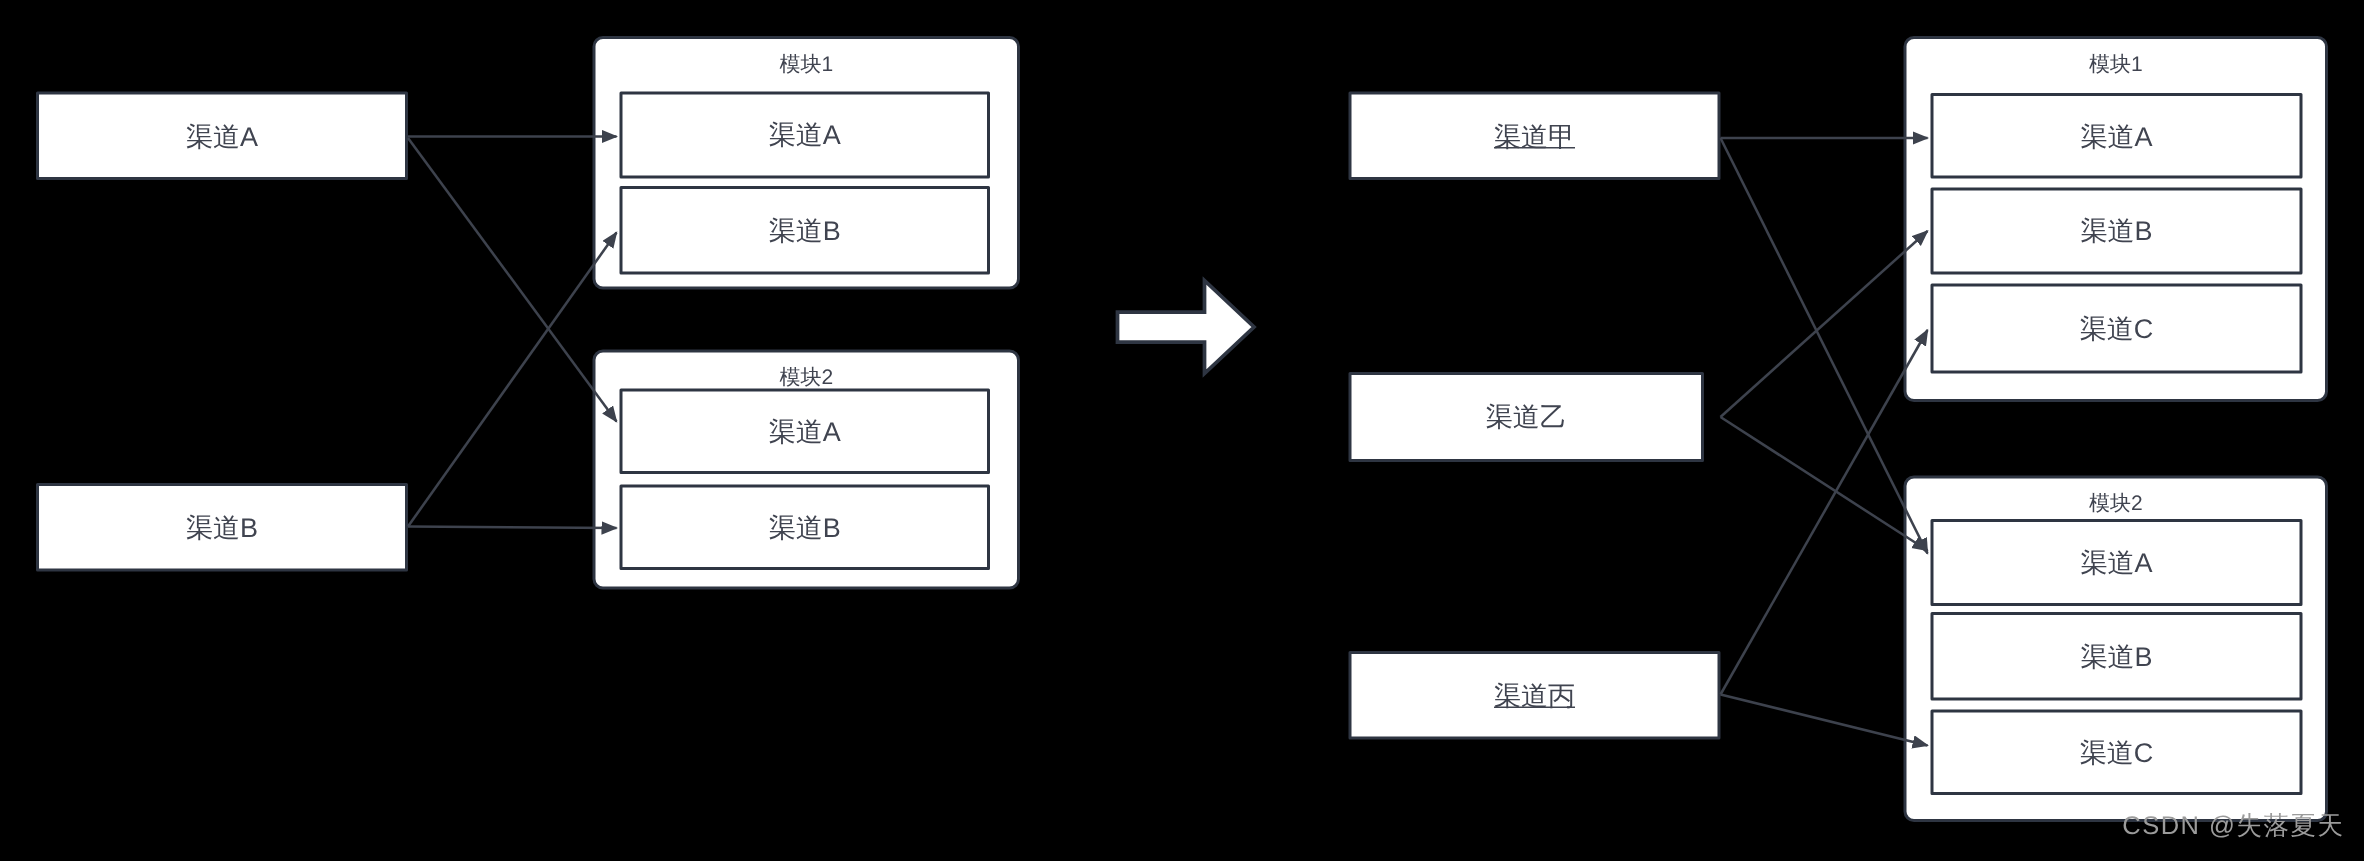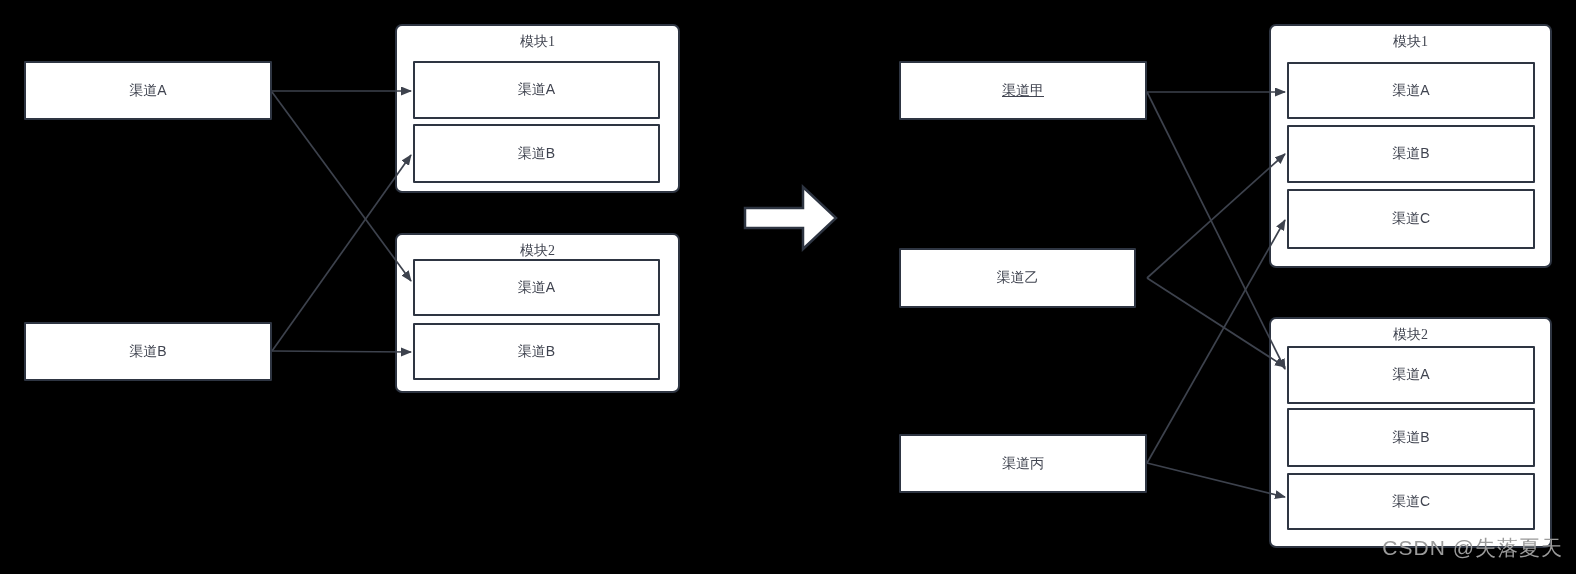--- a/index.html
+++ b/index.html
@@ -12,50 +12,49 @@
     width: 1576px; height: 574px;
     overflow: hidden;
     background: var(--bg, #000);
   }
   .node-box {
     position: absolute;
     box-sizing: border-box;
     background: var(--fill, #fff);
     border: 2px solid var(--border, #2e3542);
     display: flex; align-items: center; justify-content: center;
-    font-size: 14px;
+    font-size: 18px;
     color: var(--text, #404450);
     border-radius: 1px;
   }
   .module {
     position: absolute;
     box-sizing: border-box;
     background: var(--fill, #fff);
     border: 2px solid var(--border, #2e3542);
     border-radius: 7px;
   }
   .module-title {
     position: absolute;
     left: 0; right: 0; top: 8px;
     text-align: center;
     font-size: 14px;
     line-height: 16px;
     color: var(--text, #404450);
-    font-family: Liberation Serif, serif;
   }
   #overlay {
     position: absolute;
     left: 0; top: 0;
     width: 1576px; height: 574px;
     pointer-events: none;
   }
   #watermark {
     position: absolute;
     right: 13px; bottom: 12px;
-    font-size: 21px;
+    font-size: 17px;
     color: var(--wm, #9b9b9b);
     letter-spacing: 1px;
     text-align: center;
   }
 </style>
 </head>
 <body>
 
 <div id="canvas" style="--bg: #000000; --fill: #ffffff; --border: #2e3542; --text: #404450; --wm: #9b9b9b;">
   <div id="nodes">
@@ -106,21 +105,21 @@
       </div>
       <div class="node-box" style="left: 1287px; top: 473px; width: 248px; height: 57px;">
         <span>渠道C</span>
       </div>
       <div class="node-box" style="left: 899px; top: 61px; width: 248px; height: 59px; text-decoration: underline;">
         <span>渠道甲</span>
       </div>
       <div class="node-box" style="left: 899px; top: 248px; width: 237px; height: 60px;">
         <span>渠道乙</span>
       </div>
-      <div class="node-box" style="left: 899px; top: 434px; width: 248px; height: 59px;">
+      <div class="node-box" style="left: 899px; top: 434px; width: 248px; height: 59px; text-decoration: underline;">
         <span>渠道丙</span>
       </div>
     </div>
   <svg id="overlay" viewBox="0 0 1576 574" xmlns="http://www.w3.org/2000/svg">
       <defs>
         <marker id="arrowhead" markerUnits="userSpaceOnUse" markerWidth="14" markerHeight="12" refX="10" refY="4.5" orient="auto">
           <path d="M0,0 L11,4.5 L0,9 Z" fill="#3d424d"></path>
         </marker>
       </defs>
       <line x1="272" y1="91" x2="411" y2="91" stroke="#3d424d" stroke-width="1.7" marker-end="url(#arrowhead)"></line>

